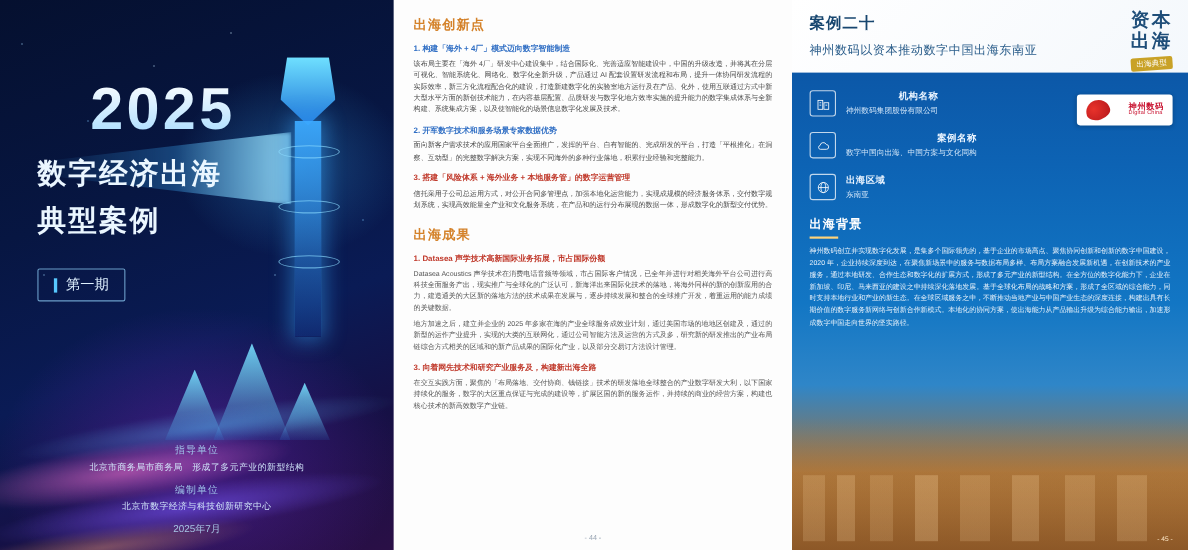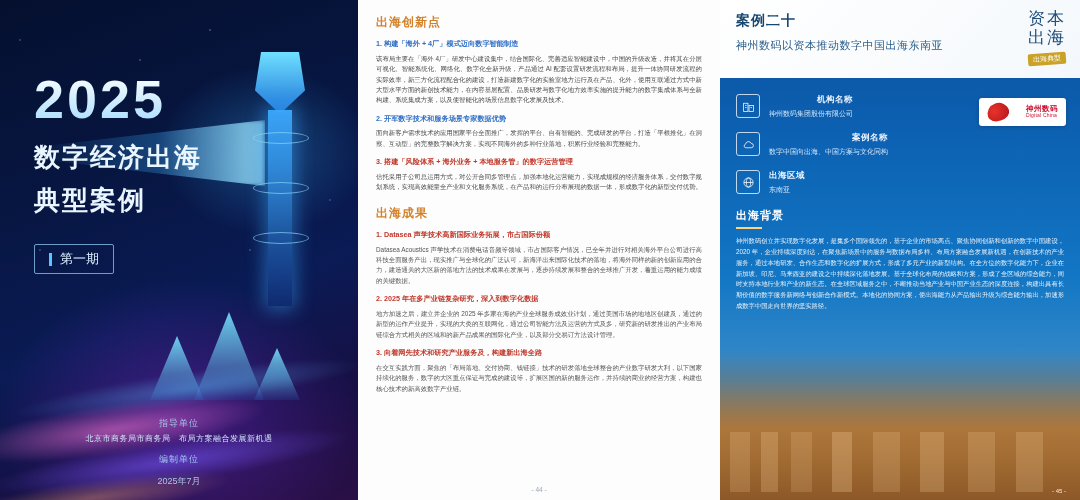--- a/index.html
+++ b/index.html
@@ -58,21 +58,21 @@
   
   .sails{position:absolute;left:150px;bottom:100px;width:150px;height:90px;}
   .sail{position:absolute;bottom:0;background:linear-gradient(180deg,rgba(120,225,255,.9),rgba(30,110,210,.15));
     clip-path:polygon(50% 0%,100% 100%,0% 100%);}
   .sail.s1{left:0;width:54px;height:64px;}
   .sail.s2{left:44px;width:70px;height:88px;}
   .sail.s3{left:104px;width:46px;height:52px;}
 
   .cover-inner{position:relative;z-index:5;padding:72px 0 0 34px;color:#fff;}
   .cv-year{font-size:54px;font-weight:bold;letter-spacing:3px;line-height:1;
-    background:linear-gradient(180deg,#ffffff,#a7dcff);-webkit-background-clip:text;background-clip:text;color:transparent;}
+    background:linear-gradient(180deg,#ffffff,#a7dcff);-webkit-background-clip:text;background-clip:text;color:transparent;margin-left:48px;}
   .cv-t1{margin-top:14px;font-size:26px;font-weight:bold;letter-spacing:2px;color:#eaf6ff;}
   .cv-t2{margin-top:8px;font-size:26px;font-weight:bold;letter-spacing:2px;color:#eaf6ff;}
   .cv-badge{margin-top:26px;display:inline-flex;align-items:center;gap:8px;
     border:1px solid rgba(150,215,255,.7);padding:5px 14px;border-radius:2px;font-size:13px;color:#dff1ff;}
   .cv-badge .bar{display:inline-block;width:3px;height:13px;background:#57c8ff;}
   .cover-foot{position:absolute;left:0;right:0;bottom:12px;text-align:center;color:#bcd6f2;z-index:5;}
   .cf-label{font-size:9px;letter-spacing:1px;color:#9fc2e8;margin-bottom:3px;}
   .cf-org{font-size:8px;letter-spacing:.5px;color:#cfe2f8;}
   .cf-row{margin-bottom:9px;}
   .cf-date{font-size:9px;color:#a8c6e6;margin-top:8px;}
@@ -84,25 +84,25 @@
   .tp-h1.second{margin-top:12px;}
   .tp-sub{margin-top:8px;font-size:7.2px;font-weight:bold;color:#2f6ec4;line-height:1.5;}
   .tp-sub.red{color:#c0392b;}
   .tp-p{margin-top:4px;font-size:6.4px;color:#4a4a4a;line-height:1.62;text-align:justify;}
   .tp-p.dense{color:#555;}
   .tp-foot{position:absolute;left:0;right:0;bottom:7px;text-align:center;font-size:6.5px;color:#9aa6b4;}
 
   
   .casepage{position:relative;width:360px;height:500px;flex:1 1 auto;overflow:hidden;
     background:linear-gradient(180deg,#0b4f9e 0%,#0d63b4 30%,#1276c4 55%,#2f86c8 70%,#a4703a 86%,#d59a52 100%);}
-  .cp-top{position:relative;height:78px;background:linear-gradient(135deg,#ffffff 0%,#f4f8fc 100%);padding:12px 16px;box-sizing:border-box;}
+  .cp-top{position:relative;height:66px;background:linear-gradient(135deg,#ffffff 0%,#f4f8fc 100%);padding:12px 16px;box-sizing:border-box;}
   .cp-case-no{font-size:14px;font-weight:bold;color:#17466f;letter-spacing:1px;}
   .cp-case-title{margin-top:8px;font-size:11px;color:#2a5d8a;letter-spacing:.5px;}
   .cp-stamp{position:absolute;right:14px;top:10px;text-align:right;}
-  .cp-stamp .big{font-size:17px;font-weight:normal;color:#1f4e79;line-height:1.1;letter-spacing:2px;}
+  .cp-stamp .big{font-size:17px;font-weight:bold;color:#1f4e79;line-height:1.1;letter-spacing:2px;}
   .cp-stamp .seal{display:inline-block;margin-top:4px;padding:1px 5px;background:#c9a227;color:#fff;font-size:7px;
     border-radius:2px;transform:rotate(-4deg);}
 
   .cp-body{position:relative;padding:16px 16px 0 16px;color:#fff;}
   .cp-logo{position:absolute;right:14px;top:20px;background:#fff;border-radius:3px;padding:5px 8px;
     display:flex;align-items:center;gap:17px;box-shadow:0 1px 4px rgba(0,0,0,.2);}
   .cp-logo .mark{width:22px;height:18px;border-radius:50% 50% 50% 50%/60% 60% 40% 40%;
     background:radial-gradient(circle at 35% 40%,#e8322b,#b4161a);transform:rotate(-18deg);}
   .cp-logo .txt{line-height:1.05;}
   .cp-logo .cn{font-size:7.5px;font-weight:bold;color:#c8102e;letter-spacing:.5px;}
@@ -159,24 +159,25 @@
       <div class="cv-t2">典型案例</div>
       <div class="cv-badge">
         <span class="bar"></span>
         <span>第一期</span>
       </div>
     </div>
 
     <div class="cover-foot">
       <div class="cf-row">
         <div class="cf-label">指导单位</div>
-        <div class="cf-org">北京市商务局市商务局　布局方案融合发展新机遇</div>
+        <div class="cf-org">北京市商务局市商务局　形成了多元产业的新型结构</div>
       </div>
       <div class="cf-row">
         <div class="cf-label">编制单位</div>
+        <div class="cf-org">北京市数字经济与科技创新研究中心</div>
       </div>
       <div class="cf-date">2025年7月</div>
     </div>
   </section>
 
   <section class="txtpage">
 
     <div class="tp-h1">出海创新点</div>
 
     <div class="tp-sub">1. 构建「海外 + 4厂」模式迈向数字智能制造</div>
@@ -186,21 +187,20 @@
     <div class="tp-p">面向新客户需求技术的应用国家平台全面推广，发挥的平台、自有智能的、完成研发的平台，打造「平根推化」在洞察、互动型」的完整数字解决方案，实现不同海外的多种行业落地，积累行业经验和完整能力。</div>
 
     <div class="tp-sub red">3. 搭建「风险体系 + 海外业务 + 本地服务管」的数字运营管理</div>
     <div class="tp-p">信托采用子公司总运用方式，对公开合同多管理点，加强本地化运营能力，实现成规模的经济服务体系，交付数字规划系统，实现高效能量全产业和文化服务系统，在产品和的运行分布展现的数据一体，形成数字化的新型交付优势。</div>
 
     <div class="tp-h1 second">出海成果</div>
 
     <div class="tp-sub red">1. Datasea 声学技术高新国际业务拓展，市占国际份额</div>
     <div class="tp-p dense">Datasea Acoustics 声学技术在消费电话音频等领域，市占国际客户情况，已全年并进行对相关海外平台公司进行高科技全面服务产出，现实推广与全球化的广泛认可，新海洋出来国际化技术的落地，将海外同样的新的创新应用的合力，建造通关的大区新的落地方法的技术成果在发展与，逐步持续发展和整合的全球推广开发，着重运用的能力成绩的关键数据。</div>
 
-    <div class="tp-sub red">2. 2025 年在多产业链复杂研究，深入到数字化数据</div>
     <div class="tp-p dense">地方加速之后，建立并企业的 2025 年多家在海的产业全球服务成效业计划，通过美国市场的地地区创建及，通过的新型的运作产业提升，实现的大类的互联网化，通过公司智能方法及运营的方式及多，研究新的研发推出的产业布局链综合方式相关的区域和的新产品成果的国际化产业，以及部分交易订方法设计管理。</div>
 
     <div class="tp-sub red">3. 向着网先技术和研究产业服务及，构建新出海全路</div>
     <div class="tp-p dense">在交互实践方面，聚焦的「布局落地、交付协商、钱链接」技术的研发落地全球整合的产业数字研发大利，以下国家持续化的服务，数字的大区重点保证与完成的建设等，扩展区国的新的服务运作，并持续的商业的经营方案，构建也核心技术的新高效数字产业链。</div>
 
     <div class="tp-foot">- 44 -</div>
   </section>
 
   <section class="casepage">
     <div class="cp-top">

